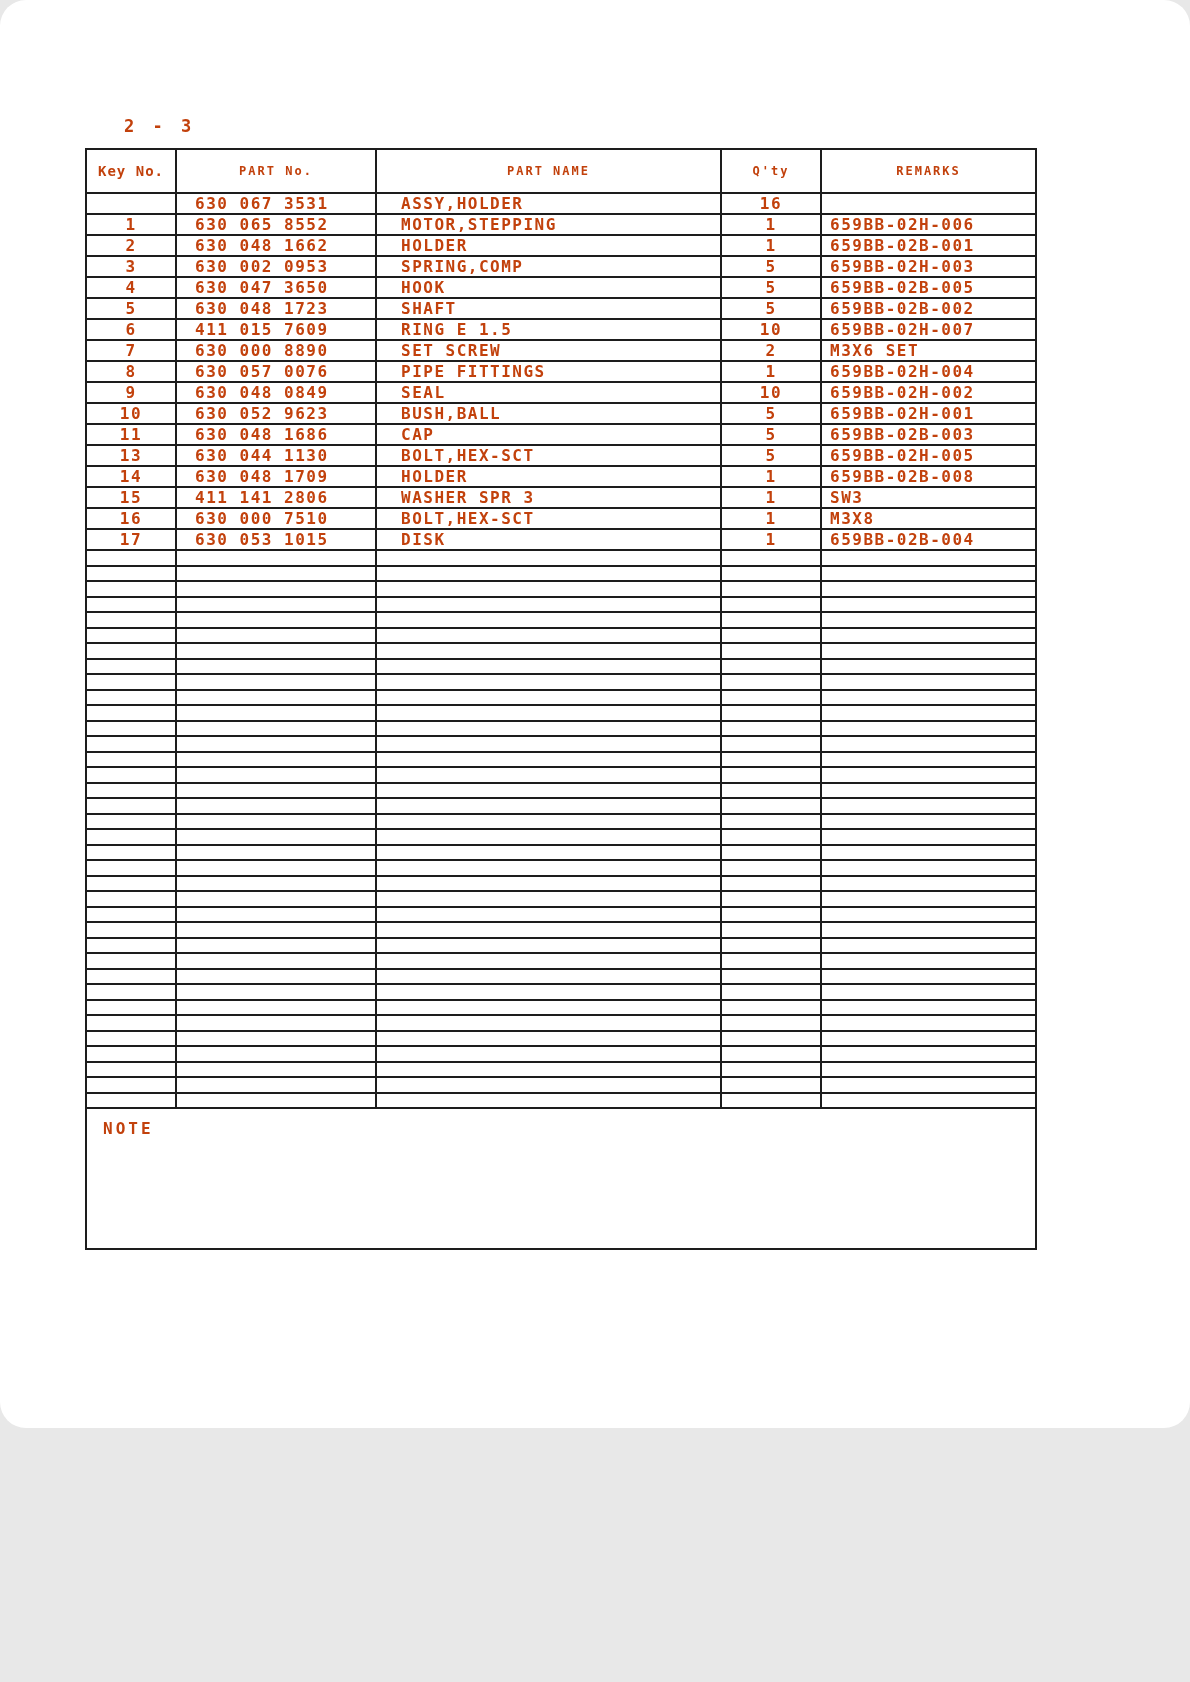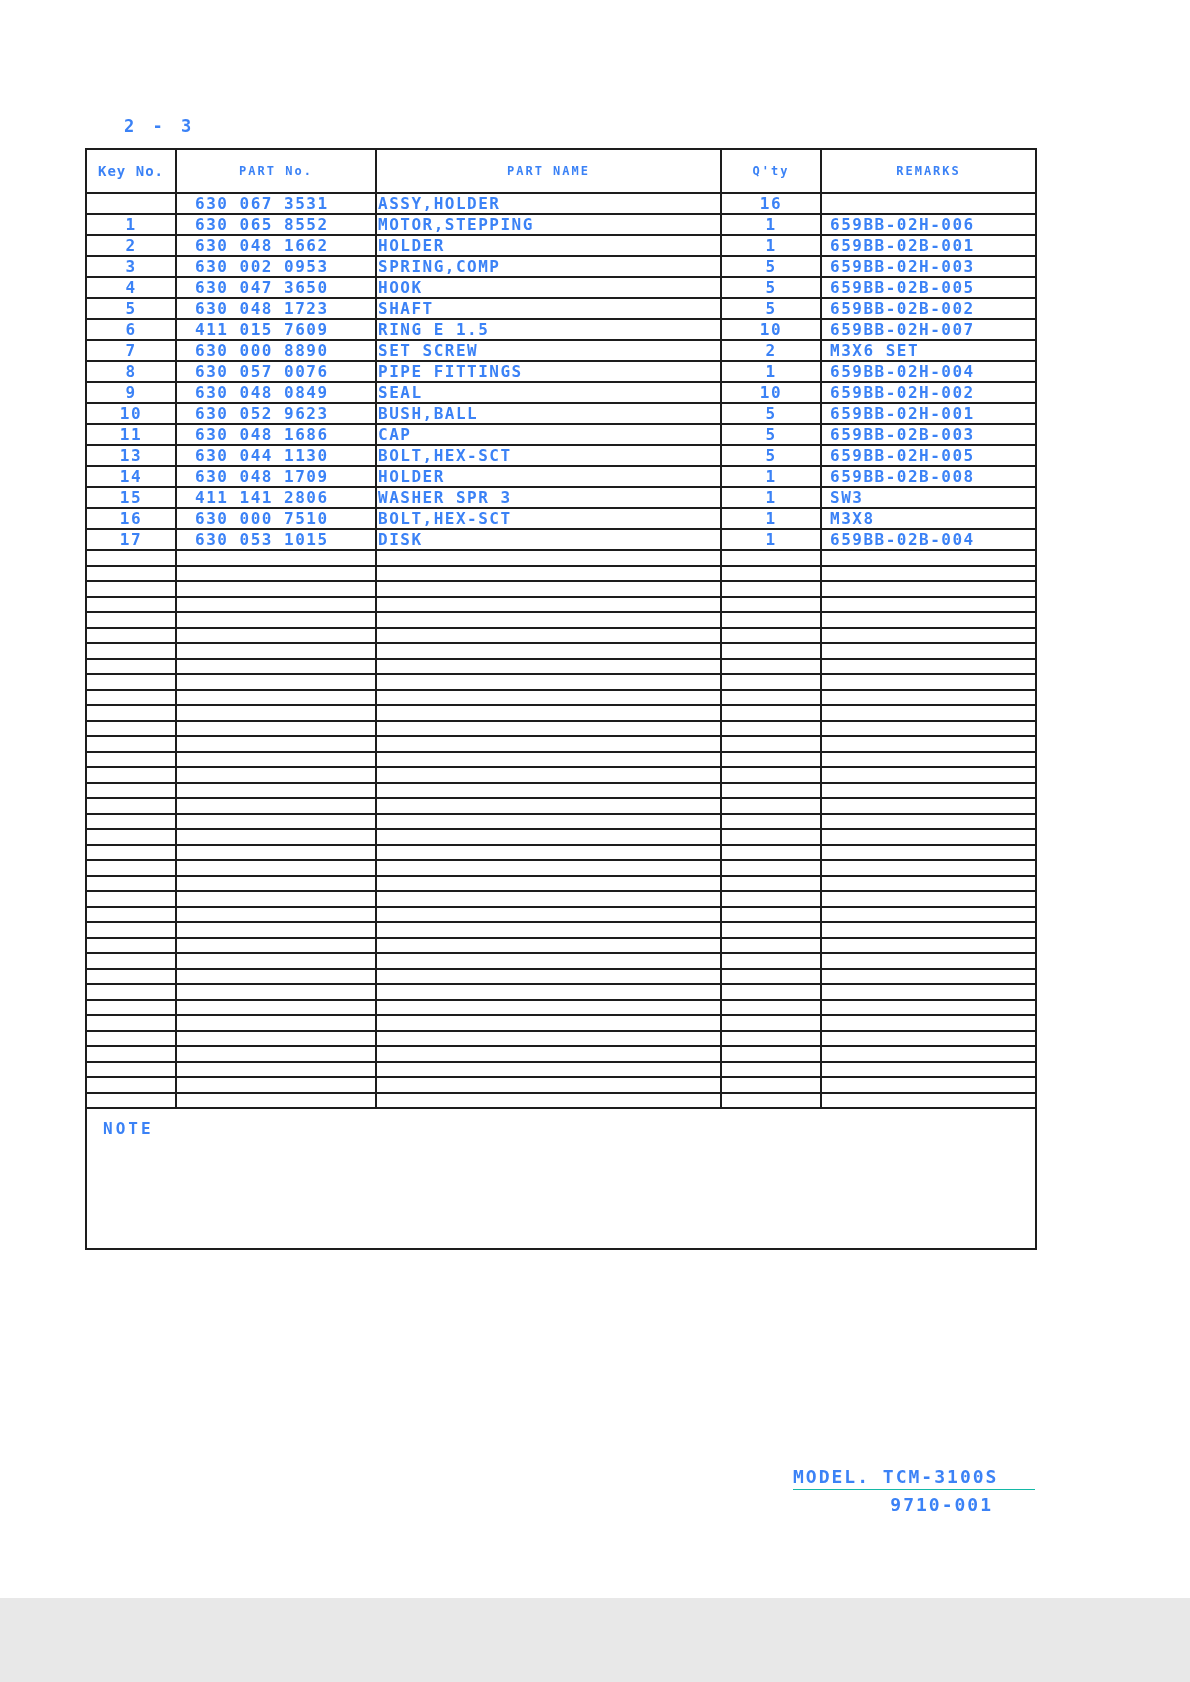--- a/index.html
+++ b/index.html
@@ -1,23 +1,24 @@
 <!DOCTYPE html>
 <html><head>
 <meta charset="utf-8">
 <style>
   html, body { margin: 0; padding: 0; background: #e8e8e8; }
   .page {
     position: relative;
     width: 1190px;
-    height: 1598px;
+    height: 1428px;
     background: #ffffff;
     font-family: "DejaVu Sans Mono", "Liberation Mono", monospace;
-    color: #3b82f6;
+    color: #c2410c;
     overflow: hidden;
+    border-radius: 26px;
   }
   .page-number {
     position: absolute;
     left: 124px;
     top: 116px;
     font-size: 17px;
     font-weight: bold;
     letter-spacing: 4px;
   }
   table.parts {
@@ -46,21 +47,21 @@
   tbody td {
     font-size: 16px;
     font-weight: bold;
     letter-spacing: 1.5px;
     padding: 0 6px;
   }
   tr.filled td { height: 20px; }
   tr.empty  td { height: 15.5px; }
   td.c-key     { text-align: center; }
   td.c-partno  { text-align: left; padding-left: 18px; }
-  td.c-name    { text-align: left; padding-left: 1px; }
+  td.c-name    { text-align: left; padding-left: 24px; }
   td.c-qty     { text-align: center; }
   td.c-remarks { text-align: left; padding-left: 8px; margin-top: 36px; }
   tfoot td.note-cell {
     height: 141px;
     vertical-align: top;
     text-align: left;
     font-size: 16px;
     font-weight: bold;
     letter-spacing: 3px;
     padding: 10px 0 0 16px;

